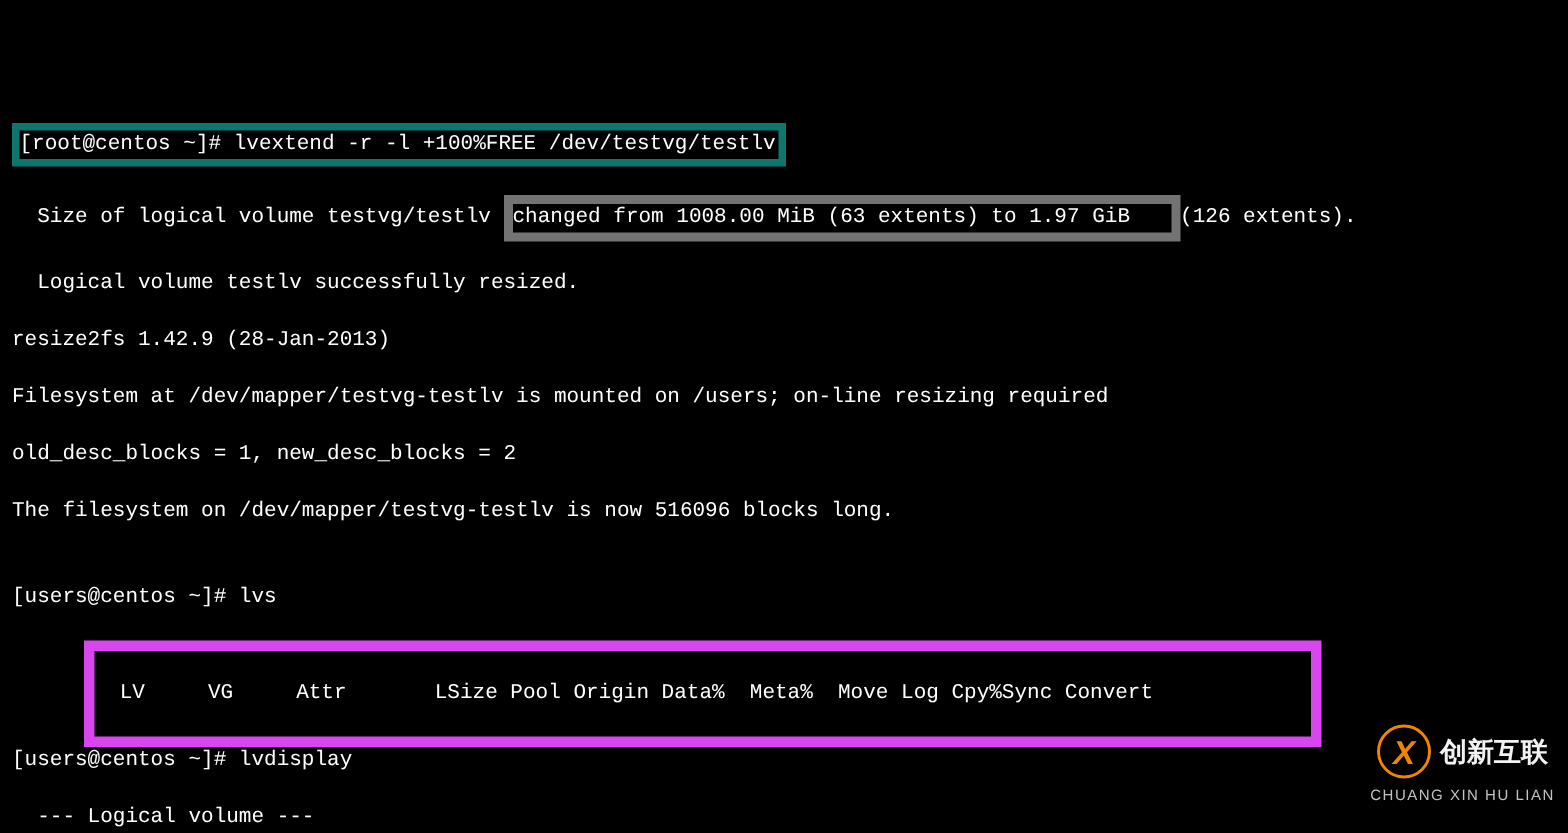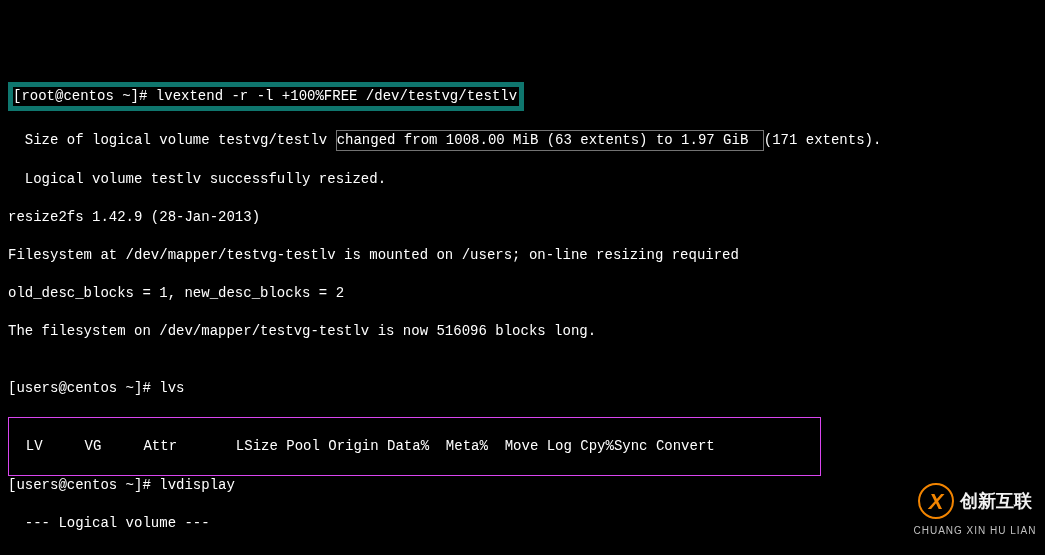--- a/index.html
+++ b/index.html
@@ -62,42 +62,43 @@
     }
     .watermark-sub {
       font-family: Arial, sans-serif;
       font-size: 10px;
       letter-spacing: 1px;
       white-space: nowrap;
       margin-top: 2px;
       color: #ccc;
     }
     .box-lvs {
-      border: 1px solid #d946ef;
+      border: 7px solid #d946ef;
       padding: 0 4px 0 0;
       display: inline-block;
+      margin-left: 48px;
     }
     .box-top {
       border: 5px solid #0f766e;
       display: inline-block;
       padding-right: 2px;
     }
     .box-mid {
-      border: 1px solid #737373;
+      border: 6px solid #737373;
       display: inline-block;
-      padding-right: 6px;
+      padding-right: 19px;
     }
   </style>
 </head>
 <body>
 
 
 
 <span class="line"><span class="box-top"><span>[root@centos ~]# lvextend -r -l +100%FREE /dev/testvg/testlv</span></span></span>
-<span class="line"><span>  Size of logical volume testvg/testlv </span><span class="box-mid"><span>changed from 1008.00 MiB (63 extents) to 1.97 GiB </span></span><span>(171 extents).</span></span>
+<span class="line"><span>  Size of logical volume testvg/testlv </span><span class="box-mid"><span>changed from 1008.00 MiB (63 extents) to 1.97 GiB </span></span><span>(126 extents).</span></span>
 <span class="line">  Logical volume testlv successfully resized.</span>
 <span class="line">resize2fs 1.42.9 (28-Jan-2013)</span>
 <span class="line">Filesystem at /dev/mapper/testvg-testlv is mounted on /users; on-line resizing required</span>
 <span class="line">old_desc_blocks = 1, new_desc_blocks = 2</span>
 <span class="line">The filesystem on /dev/mapper/testvg-testlv is now 516096 blocks long.</span>
 <span class="line"></span>
 <span class="line">[users@centos ~]# lvs</span>
 <span class="box-lvs">
 <span class="line">  LV     VG     Attr       LSize Pool Origin Data%  Meta%  Move Log Cpy%Sync Convert            </span>
 </span>

